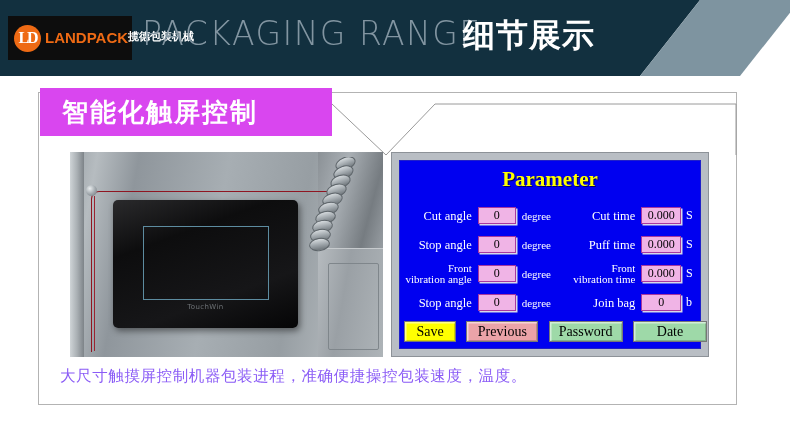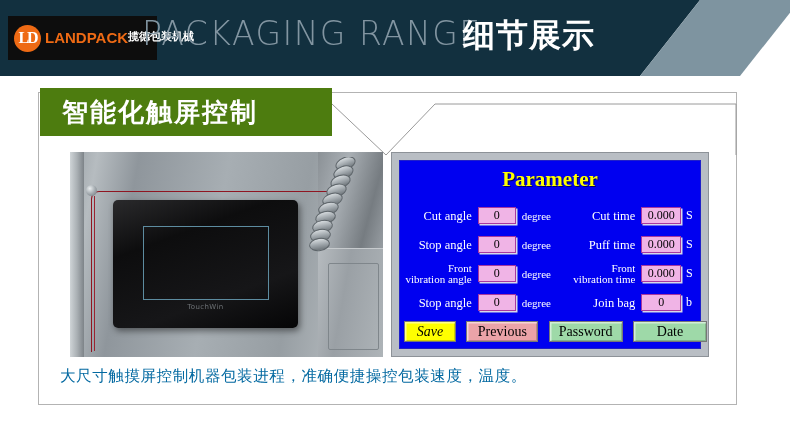--- a/index.html
+++ b/index.html
@@ -19,21 +19,21 @@
     clip-path:polygon(0 0, 700px 0, 640px 76px, 0 76px);
   }
   .banner-gray{
     position:absolute;left:620px;top:0;width:180px;height:76px;
     background:#7e94a0;
     clip-path:polygon(80px 0, 180px 0, 120px 76px, 20px 76px);
   }
 
   
   .logo{
-    position:absolute;left:8px;top:16px;width:149px;height:44px;
+    position:absolute;left:8px;top:16px;width:124px;height:44px;
     background:#0d0d0d;display:flex;align-items:center;
   }
   .logo-mark{
     width:27px;height:27px;border-radius:50%;
     background:#ee6a14;margin-left:6px;
     position:relative;flex:0 0 auto;
   }
   .logo-mark .ld{
     position:absolute;left:0;top:0;width:27px;height:27px;
     color:#ffffff;font-size:16px;font-weight:bold;
@@ -64,21 +64,21 @@
   }
 
   
   .frame{
     position:absolute;left:38px;top:92px;width:699px;height:313px;
     border:1px solid #b3b3b3;box-sizing:border-box;background:#ffffff;
   }
 
   .title-box{
     position:absolute;left:40px;top:88px;width:292px;height:48px;
-    background:#4d7c0f;display:flex;align-items:center;
+    background:#d946ef;display:flex;align-items:center;
   }
   .title-box span{
     color:#ffffff;font-size:26px;font-weight:bold;
     margin-left:22px;letter-spacing:2px;white-space:nowrap;
   }
 
   
   .pointer{position:absolute;left:0;top:0;width:790px;height:425px;pointer-events:none;}
 
   
@@ -201,29 +201,29 @@
     display:flex;align-items:center;justify-content:space-between;
   }
   .hbtn{
     height:21px;display:flex;align-items:center;justify-content:center;
     color:#000000;font-size:14px;
     font-family:"Liberation Serif","DejaVu Serif",serif;
     border:1px solid #777777;box-sizing:border-box;
     box-shadow:1.5px 1.5px 0 rgba(255,255,255,.55) inset,
                -1px -1px 0 rgba(0,0,0,.18) inset;
   }
-  .hbtn.save{width:52px;background:#ffff00;font-style:italic;}
+  .hbtn.save{width:52px;background:#ffff00;}
   .hbtn.prev{width:72px;background:#eba3a8;}
   .hbtn.pass{width:74px;background:#9ed9a8;}
   .hbtn.date{width:74px;background:#9ed9a8;}
 
   
   .caption{
     position:absolute;left:60px;top:366px;
-    color:#0369a1;font-size:15.5px;letter-spacing:.6px;white-space:nowrap;
+    color:#8b5cf6;font-size:15.5px;letter-spacing:.6px;white-space:nowrap;
   }
 </style>
 </head>
 <body>
 
 <div class="banner">
   <div class="banner-navy"></div>
   <div class="banner-gray"></div>
 
   <div class="logo">

